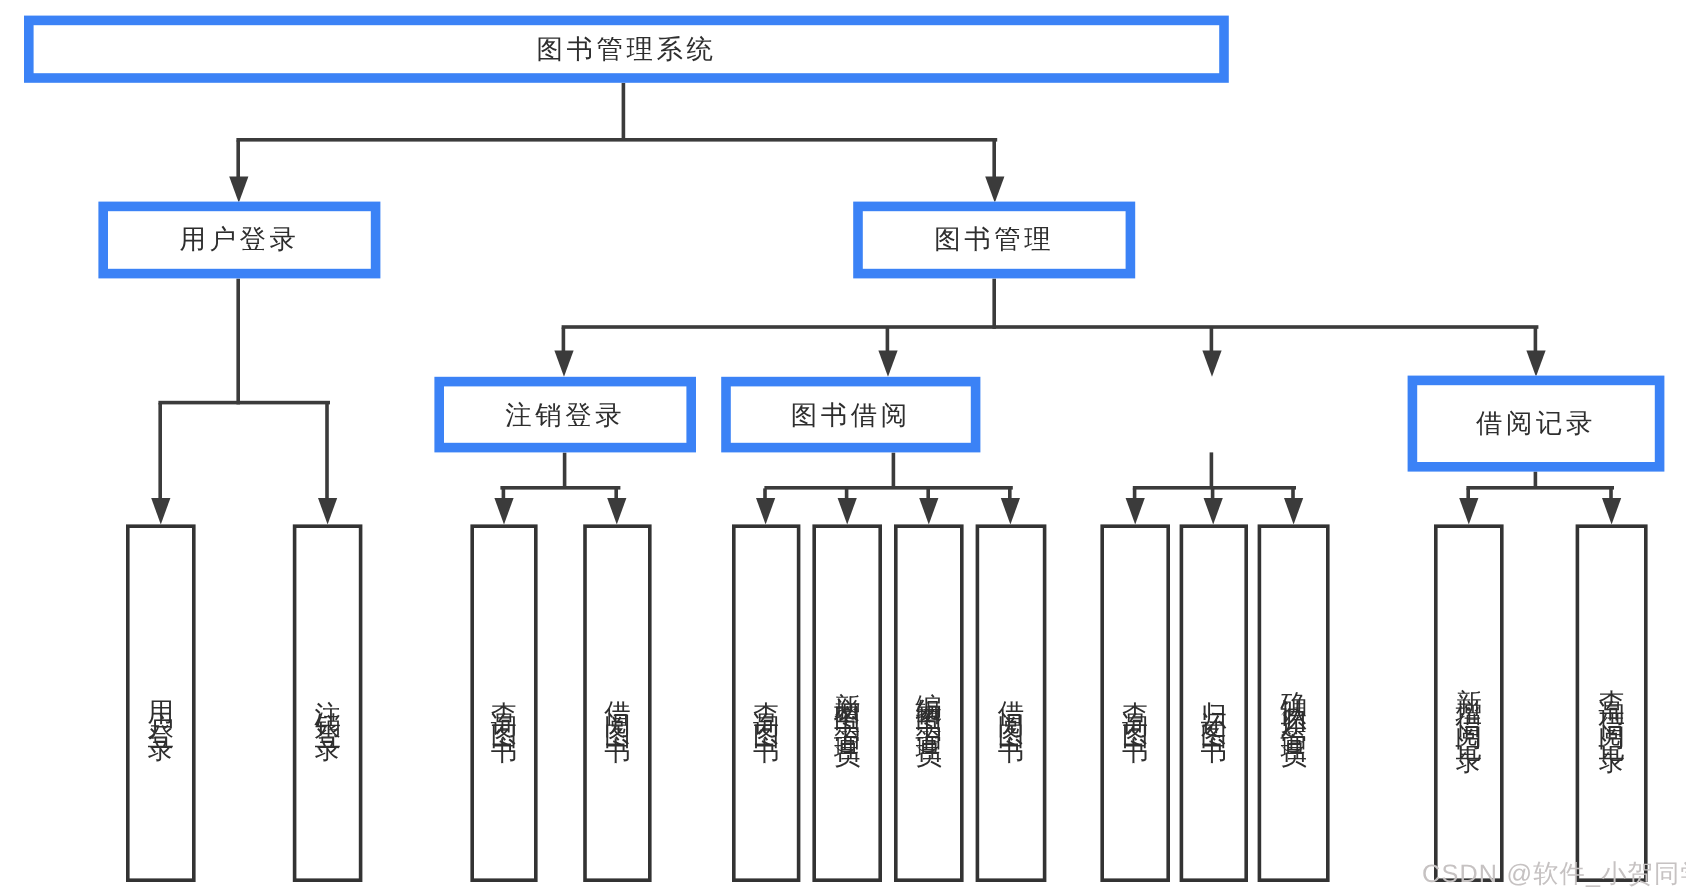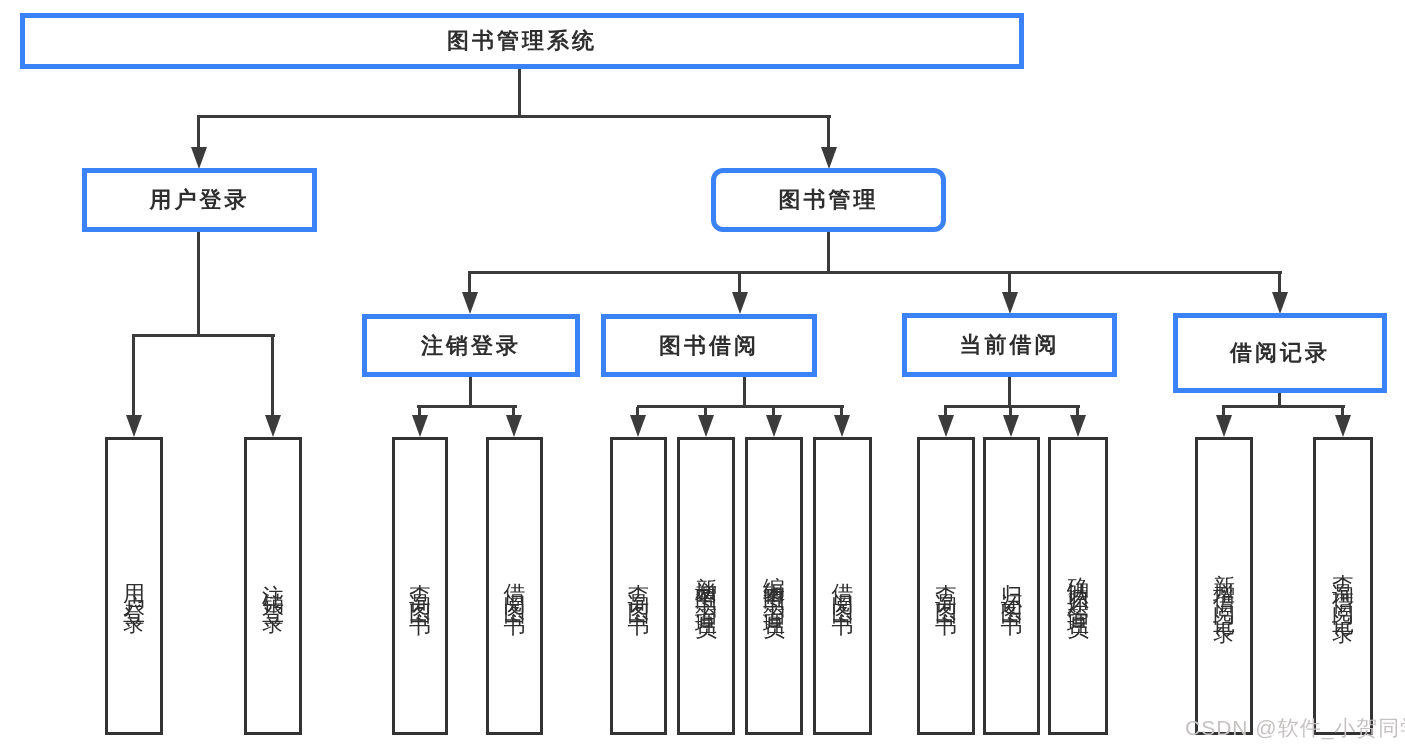--- a/index.html
+++ b/index.html
@@ -1,23 +1,23 @@
 <!DOCTYPE html>
 <html><head>
 <meta charset="utf-8">
 <style>
   html,body{margin:0;padding:0;background:#ffffff;}
   #stage{
     position:relative;width:1405px;height:747px;background:#ffffff;overflow:hidden;
     font-family:"Liberation Sans","DejaVu Sans",sans-serif;
   }
   .node{
-    position:absolute;box-sizing:border-box;border:5px solid #3b82f6;background:#ffffff;
+    position:absolute;box-sizing:border-box;border:8px solid #3b82f6;background:#ffffff;
     display:flex;align-items:center;justify-content:center;
-    font-size:22px;letter-spacing:3px;color:#2e2e2e;white-space:nowrap;font-weight:bold;
+    font-size:22px;letter-spacing:3px;color:#2e2e2e;white-space:nowrap;
   }
   .leaf{
     position:absolute;box-sizing:border-box;border:3px solid #333333;background:#ffffff;
     display:flex;align-items:center;justify-content:center;
     writing-mode:vertical-rl;text-orientation:mixed;
     font-size:22px;letter-spacing:10px;color:#2e2e2e;
     top:437px;height:298px;
   }
   .leaf.tight{letter-spacing:6px;}
   .h{position:absolute;height:3px;background:#3b3b3b;}
@@ -88,27 +88,26 @@
   <div class="ah" style="left:1070px;top:415px;"></div>
   <div class="v" style="left:1222px;top:407px;height:10px;"></div>
   <div class="ah" style="left:1216px;top:415px;"></div>
   <div class="v" style="left:1341px;top:407px;height:10px;"></div>
   <div class="ah" style="left:1335px;top:415px;"></div>
 
   <div class="node" style="left:20px;top:13px;width:1004px;height:56px;">图书管理系统</div>
 
   <div class="node" style="left:82px;top:168px;width:235px;height:64px;">用户登录</div>
 
-  <div class="node" style="left:711px;top:168px;width:235px;height:64px;border-radius:12px;">图书管理</div>
+  <div class="node" style="left:711px;top:168px;width:235px;height:64px;">图书管理</div>
 
   <div class="node" style="left:362px;top:314px;width:218px;height:63px;">注销登录</div>
 
   <div class="node" style="left:601px;top:314px;width:216px;height:63px;">图书借阅</div>
 
-  <div class="node" style="left:902px;top:313px;width:215px;height:64px;">当前借阅</div>
 
   <div class="node" style="left:1173px;top:313px;width:214px;height:80px;">借阅记录</div>
 
   <div class="leaf" style="left:105px;width:58px;">用户登录</div>
 
   <div class="leaf" style="left:244px;width:58px;">注销登录</div>
 
   <div class="leaf" style="left:392px;width:56px;">查询图书</div>
 
   <div class="leaf" style="left:486px;width:57px;">借阅图书</div>

